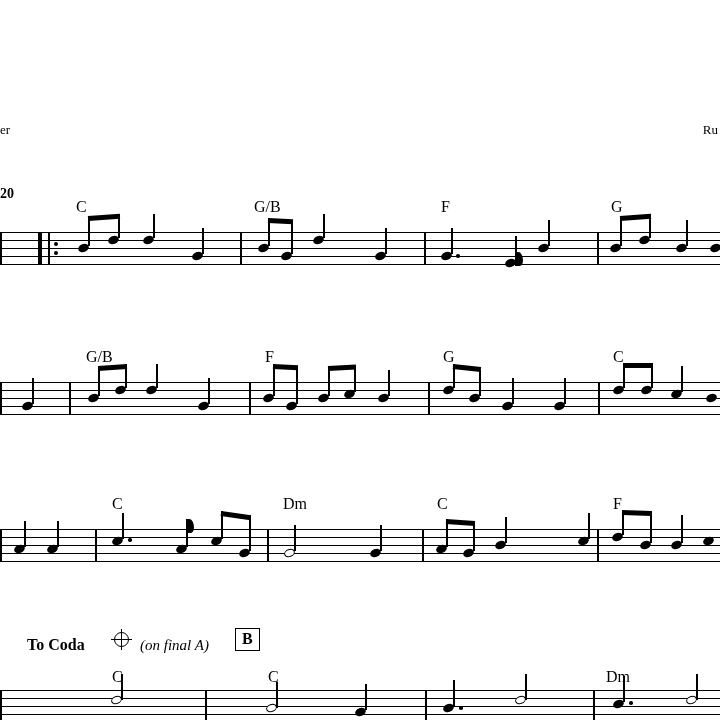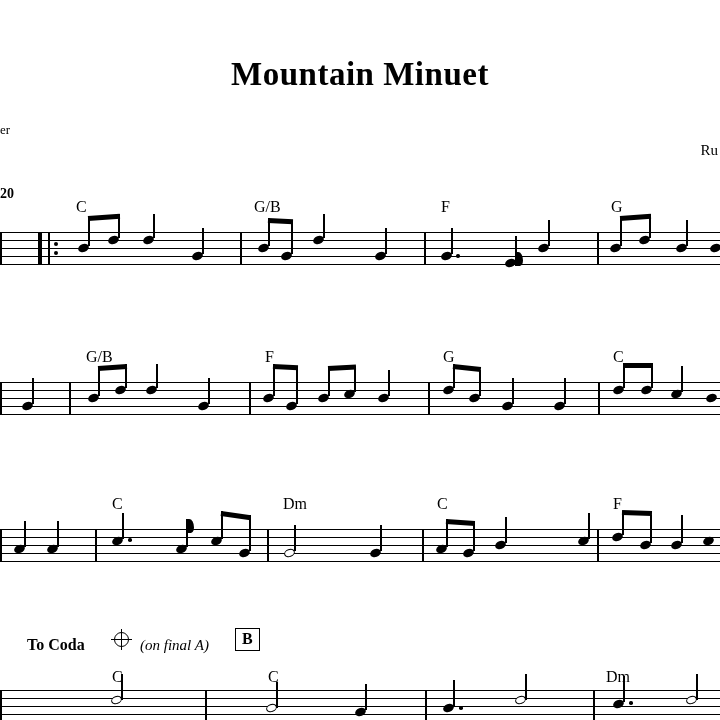--- a/index.html
+++ b/index.html
@@ -30,22 +30,21 @@
   .composer-left {
     position: absolute;
     top: 122px;
     left: 0px;
     font-size: 13px;
   }
   .composer-right {
     position: absolute;
     top: 122px;
     right: 2px;
-    font-size: 15px;
-    margin-top: 20px;
+    font-size: 13px;
   }
   .tempo {
     position: absolute;
     top: 186px;
     left: 0px;
     font-size: 14px;
     font-weight: bold;
   }
   
   .system {
@@ -192,21 +191,20 @@
     padding: 1px 6px 2px 6px;
     font-family: "Liberation Serif", serif;
     line-height: 1.1;
   }
 </style>
 </head>
 <body>
 
 <div id="sheet">
 
-  <div class="title">Mountain Minuet</div>
   <div class="composer-left">er</div>
   <div class="composer-right">Ru</div>
   <div class="tempo">20</div>
 
   <div class="system" style="top:232px; height:90px;">
     <div class="staff">
       <div class="line l0"></div>
       <div class="line l1"></div>
       <div class="line l2"></div>
       <div class="line l3"></div>

